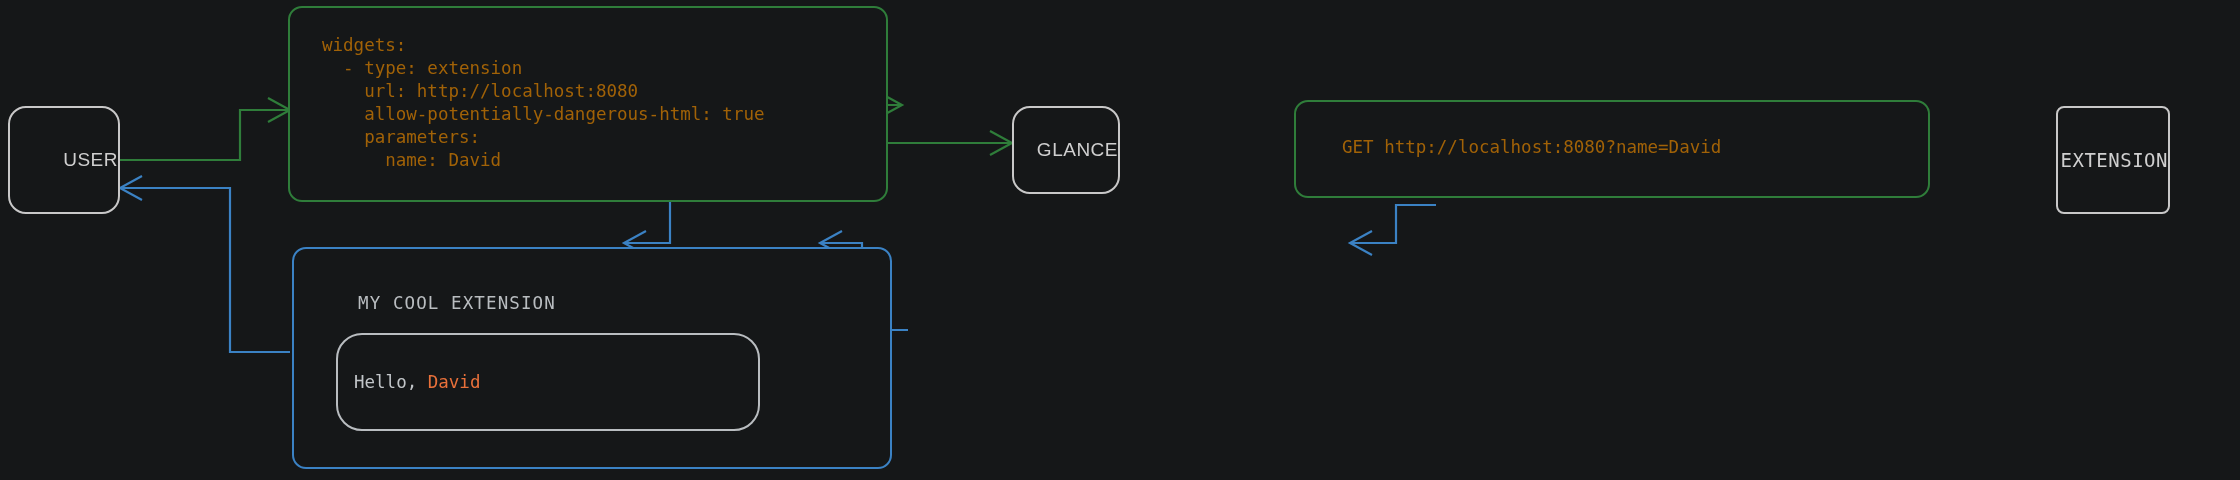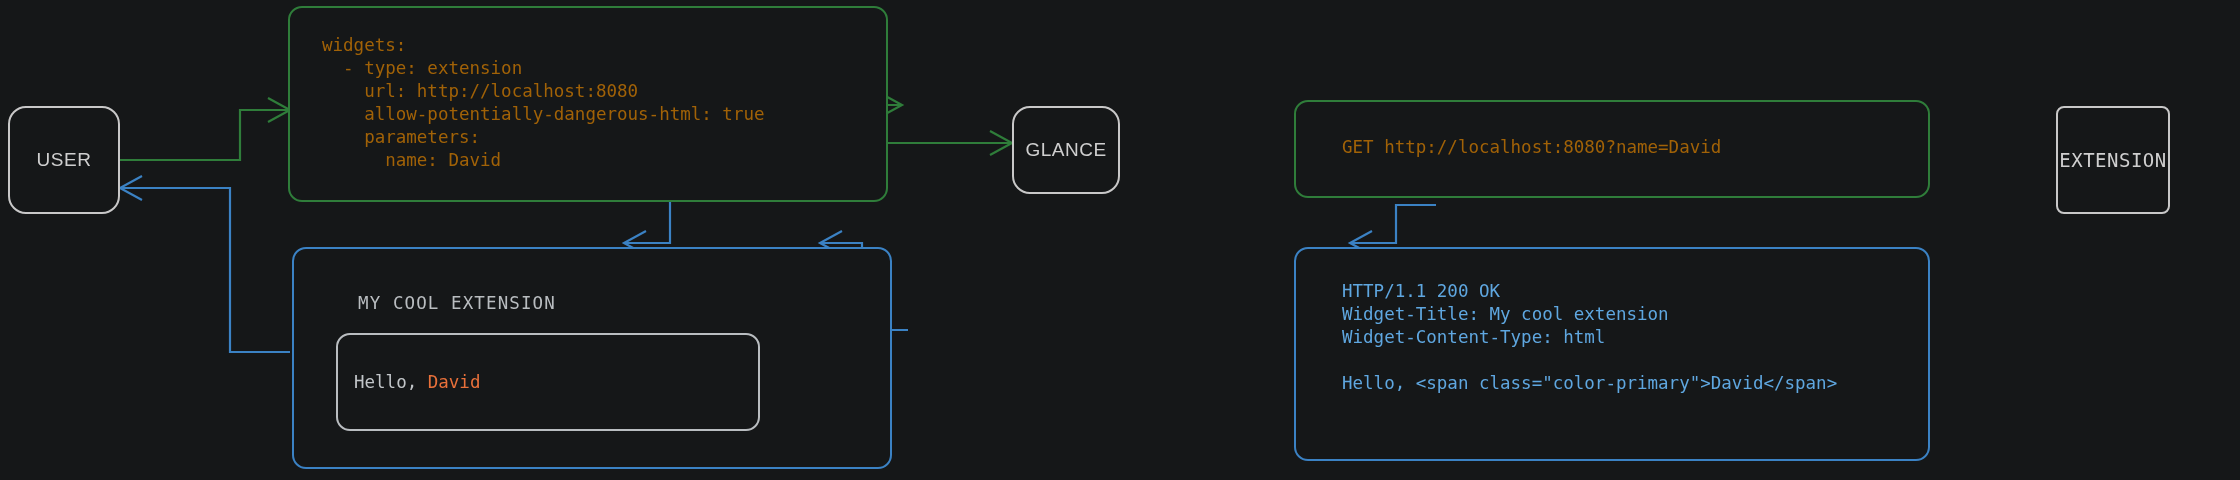--- a/index.html
+++ b/index.html
@@ -28,21 +28,21 @@
     overflow: visible;
   }
   .node {
     position: absolute;
     box-sizing: border-box;
     border: 2px solid #c8c8c8;
     border-radius: 18px;
     background: #151718;
     display: flex;
     align-items: center;
-    justify-content: center;
+    justify-content: flex-end;
     color: #cfcfcf;
     letter-spacing: 0.5px;
   }
   .node-sans { font-family: "Liberation Sans", sans-serif; font-size: 19px; }
   .node-mono { font-family: "DejaVu Sans Mono", monospace; font-size: 19px; border-radius: 8px; }
 
   .panel {
     position: absolute;
     box-sizing: border-box;
     border-radius: 14px;
@@ -64,21 +64,21 @@
   
   .widget-title {
     font-family: "DejaVu Sans Mono", monospace;
     font-size: 17.5px;
     letter-spacing: 1.1px;
     color: #b9bdc0;
   }
   .widget-inner {
     box-sizing: border-box;
     border: 2px solid #b9bdc0;
-    border-radius: 14px;
+    border-radius: 26px;
     background: #151718;
     display: flex;
     align-items: center;
   }
   .widget-inner .txt {
     font-family: "DejaVu Sans Mono", monospace;
     font-size: 17.5px;
     color: #c2c6c9;
     padding-left: 16px;
   }
@@ -153,27 +153,20 @@
     url: http://localhost:8080
     allow-potentially-dangerous-html: true
     parameters:
       name: David</div>
   </div>
 
   <div class="panel green" style="left:1294px; top:100px; width:636px; height:98px;">
     <div class="code green" style="padding:34px 0 0 46px;">GET http://localhost:8080?name=David</div>
   </div>
 
-  <div class="panel blue" style="left:1294px; top:247px; width:636px; height:214px;">
-    <div class="code blue" style="padding:31px 0 0 46px;">HTTP/1.1 200 OK
-Widget-Title: My cool extension
-Widget-Content-Type: html
-
-Hello, &lt;span class="color-primary"&gt;David&lt;/span&gt;</div>
-  </div>
 
   <div class="panel blue" style="left:292px; top:247px; width:600px; height:222px;">
     <div class="widget-title" style="position:absolute; left:64px; top:44px;">MY COOL EXTENSION</div>
     <div class="widget-inner" style="position:absolute; left:42px; top:84px; width:424px; height:98px;">
       <div class="txt">
         <span>Hello, </span><span class="accent">David</span>
       </div>
     </div>
   </div>
 

